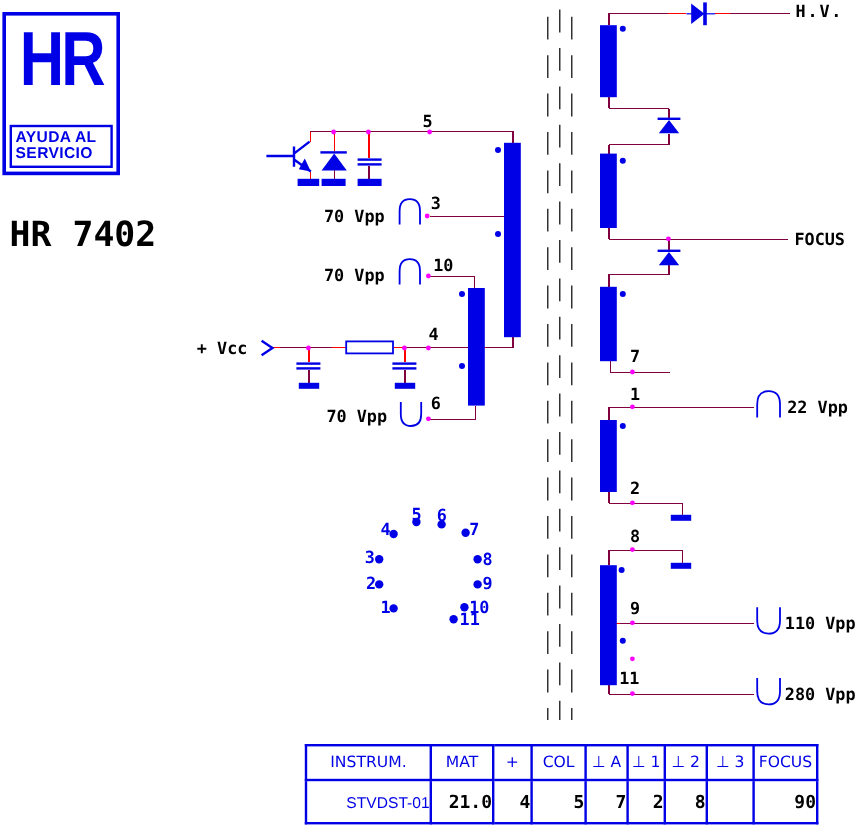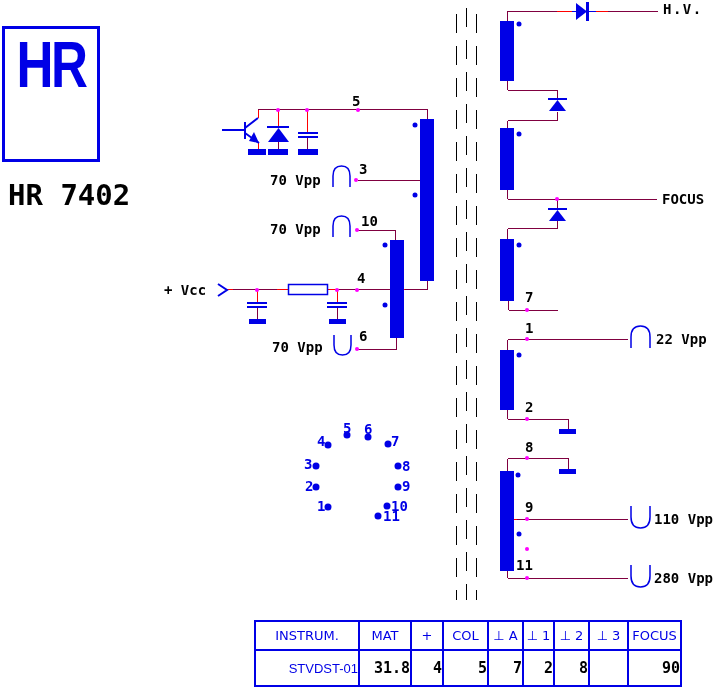--- a/index.html
+++ b/index.html
@@ -1,21 +1,21 @@
 <!DOCTYPE html>
 <html><head>
 <meta charset="utf-8">
 <style>
   html,body{margin:0;padding:0;background:#fff;}
   #stage{position:relative;width:722px;height:691px;background:#ffffff;overflow:hidden;
          font-family:"DejaVu Sans Mono",monospace;}
   svg{position:absolute;left:0;top:0;}
   svg text{font-family:"DejaVu Sans Mono",monospace;font-weight:bold;font-size:14px;fill:#000;}
   svg text.blue{fill:#0000E6;}
-  .logo{position:absolute;left:2px;top:26px;width:92px;height:130px;border:3px solid #0000E6;}
+  .logo{position:absolute;left:2px;top:10px;width:92px;height:130px;border:3px solid #0000E6;}
   .logo-hr{font-family:"Liberation Sans",sans-serif;font-weight:bold;font-size:64px;color:#0000E6;
            text-align:center;line-height:0.95;letter-spacing:-3px;margin-top:6px;
            transform:scaleX(.80);transform-origin:50% 0;}
   .logo-sub{position:absolute;left:3px;right:3px;bottom:3px;border:2px solid #0000E6;
             font-family:"Liberation Sans",sans-serif;font-weight:bold;font-size:13px;
             color:#0000E6;line-height:1.12;padding:1px 0 2px 3px;letter-spacing:.3px;}
   .title{position:absolute;left:8px;top:178px;font-weight:bold;font-size:29px;color:#000;
          font-family:"DejaVu Sans Mono",monospace;text-align:right;}
   .spec{position:absolute;left:254px;top:620px;border-collapse:collapse;table-layout:fixed;}
   .spec td{border:2px solid #0000E6;text-align:center;vertical-align:middle;padding:0;}
@@ -210,20 +210,24 @@
     <text class="blue" x="391" y="446">7</text>
     <text class="blue" x="402" y="471">8</text>
     <text class="blue" x="402" y="491">9</text>
     <text class="blue" x="391" y="511">10</text>
     <text class="blue" x="383" y="521">11</text>
   </g>
 </svg>
 
   <div class="logo">
     <div class="logo-hr">HR</div>
+    <div class="logo-sub">
+      <div>AYUDA AL</div>
+      <div>SERVICIO</div>
+    </div>
   </div>
 
   <div class="title">HR 7402</div>
 
   <table class="spec">
     <colgroup>
       <col style="width:104px">
         <col style="width:52px">
         <col style="width:32px">
       <col style="width:45px">
@@ -240,21 +244,21 @@
       <td>+</td>
       <td>COL</td>
       <td>⊥ A</td>
       <td>⊥ 1</td>
       <td>⊥ 2</td>
       <td>⊥ 3</td>
       <td>FOCUS</td>
     </tr>
     <tr class="val">
       <td class="name">STVDST-01</td>
-      <td>31.8</td>
+      <td>21.0</td>
       <td>4</td>
       <td>5</td>
       <td>7</td>
       <td>2</td>
       <td>8</td>
       <td></td>
       <td>90</td>
     </tr>
   </tbody>
     </table>

